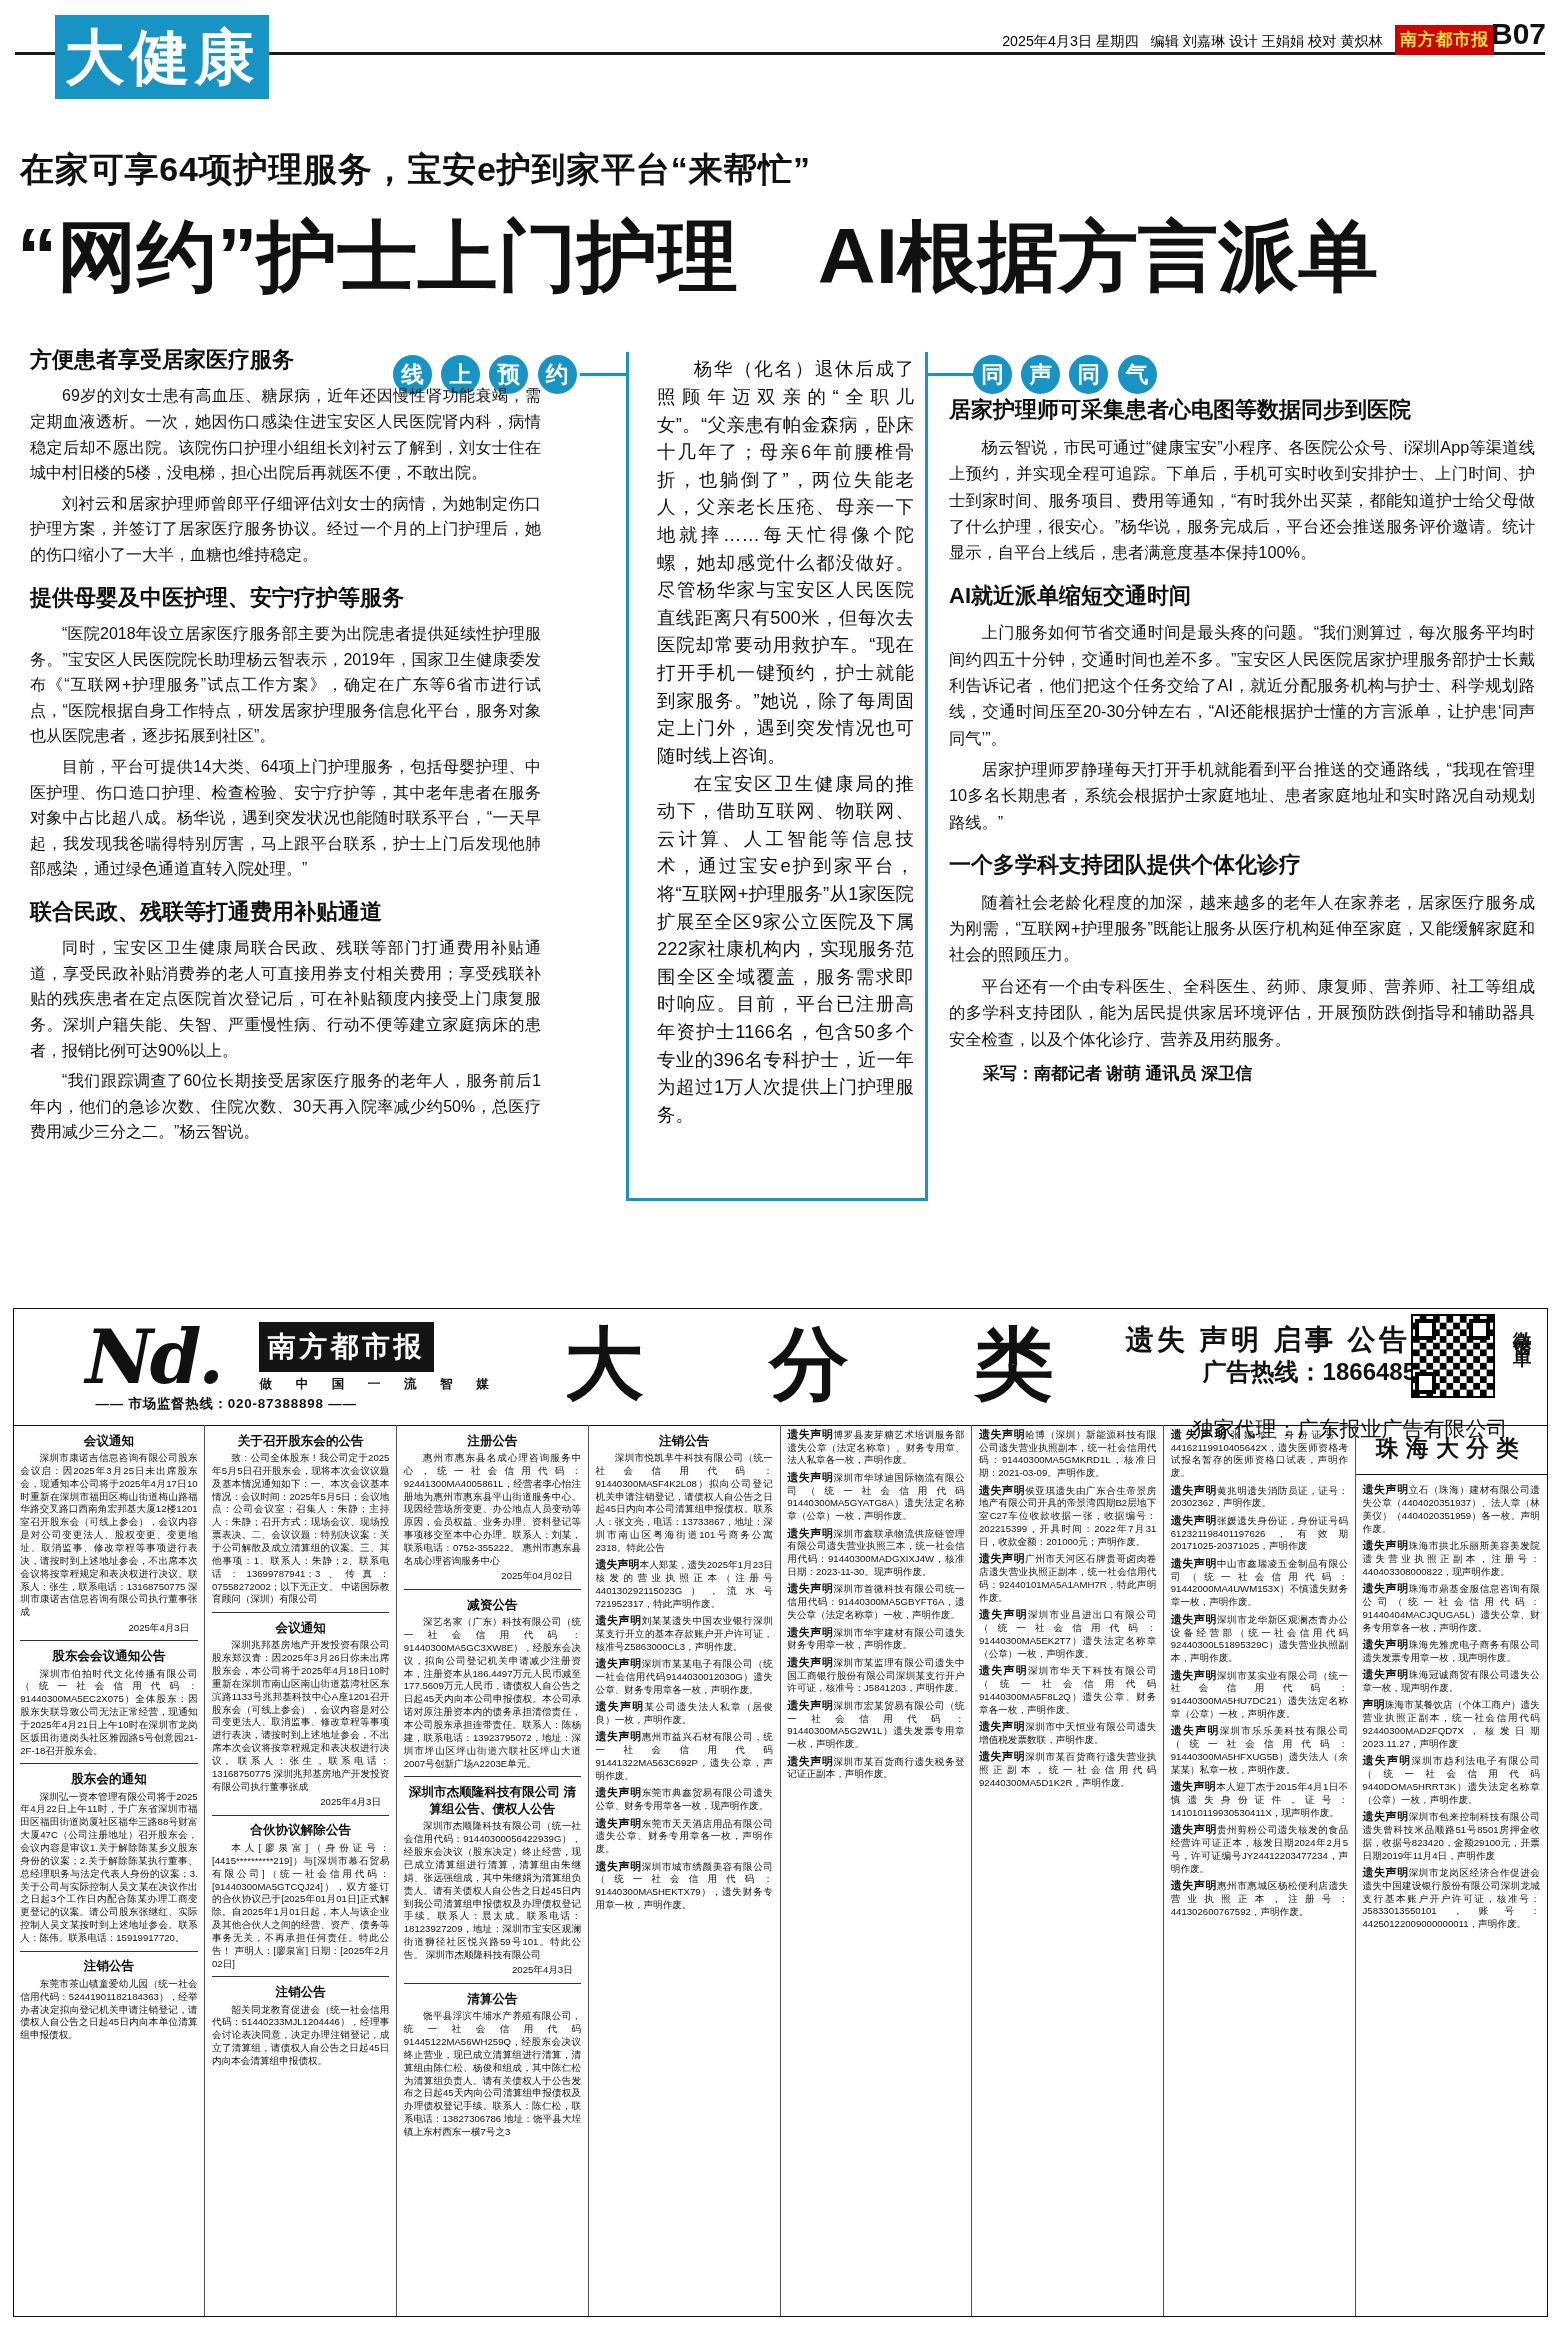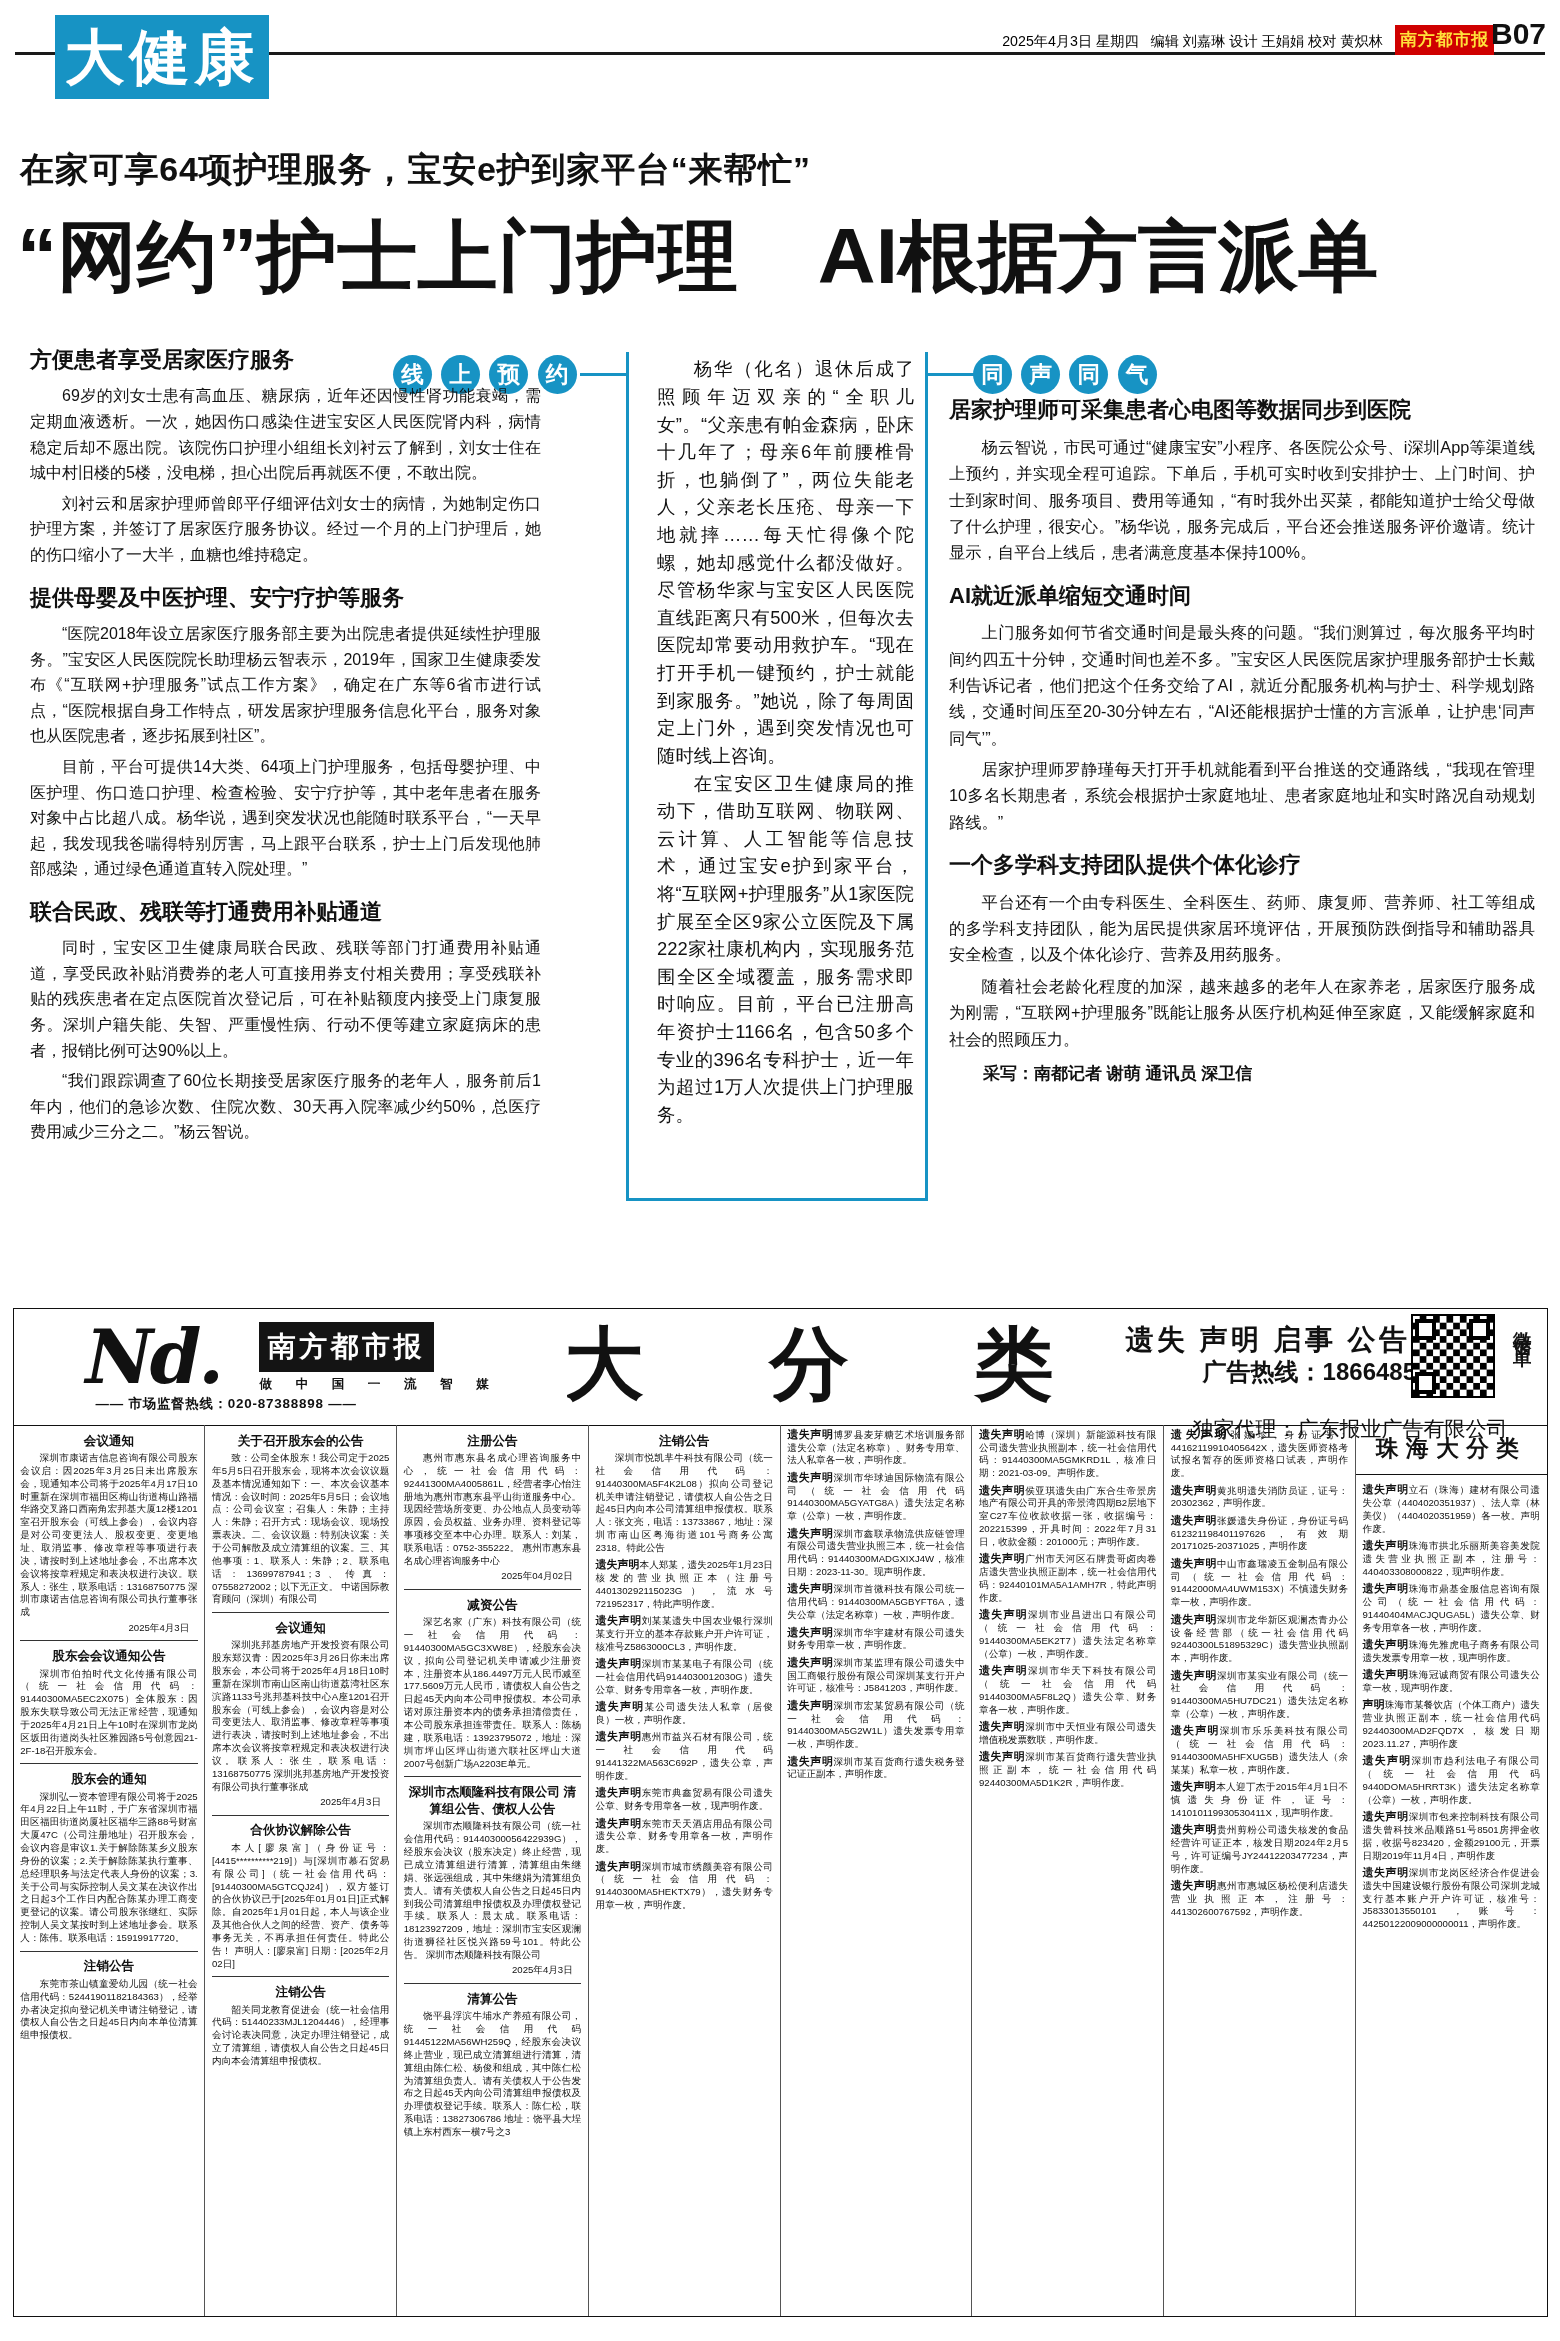--- a/index.html
+++ b/index.html
@@ -105,22 +105,22 @@
     <p class="fb-p">杨华（化名）退休后成了照顾年迈双亲的“全职儿女”。“父亲患有帕金森病，卧床十几年了；母亲6年前腰椎骨折，也躺倒了”，两位失能老人，父亲老长压疮、母亲一下地就摔……每天忙得像个陀螺，她却感觉什么都没做好。尽管杨华家与宝安区人民医院直线距离只有500米，但每次去医院却常要动用救护车。“现在打开手机一键预约，护士就能到家服务。”她说，除了每周固定上门外，遇到突发情况也可随时线上咨询。</p>
     <p class="fb-p">在宝安区卫生健康局的推动下，借助互联网、物联网、云计算、人工智能等信息技术，通过宝安e护到家平台，将“互联网+护理服务”从1家医院扩展至全区9家公立医院及下属222家社康机构内，实现服务范围全区全域覆盖，服务需求即时响应。目前，平台已注册高年资护士1166名，包含50多个专业的396名专科护士，近一年为超过1万人次提供上门护理服务。</p>
   </div>
 <div id="col-right" class="col-right">
     <h3 class="art-h">居家护理师可采集患者心电图等数据同步到医院</h3>
     <p class="art-p">杨云智说，市民可通过“健康宝安”小程序、各医院公众号、i深圳App等渠道线上预约，并实现全程可追踪。下单后，手机可实时收到安排护士、上门时间、护士到家时间、服务项目、费用等通知，“有时我外出买菜，都能知道护士给父母做了什么护理，很安心。”杨华说，服务完成后，平台还会推送服务评价邀请。统计显示，自平台上线后，患者满意度基本保持100%。</p>
     <h3 class="art-h">AI就近派单缩短交通时间</h3>
     <p class="art-p">上门服务如何节省交通时间是最头疼的问题。“我们测算过，每次服务平均时间约四五十分钟，交通时间也差不多。”宝安区人民医院居家护理服务部护士长戴利告诉记者，他们把这个任务交给了AI，就近分配服务机构与护士、科学规划路线，交通时间压至20-30分钟左右，“AI还能根据护士懂的方言派单，让护患‘同声同气’”。</p>
     <p class="art-p">居家护理师罗静瑾每天打开手机就能看到平台推送的交通路线，“我现在管理10多名长期患者，系统会根据护士家庭地址、患者家庭地址和实时路况自动规划路线。”</p>
     <h3 class="art-h">一个多学科支持团队提供个体化诊疗</h3>
+    <p class="art-p">随着社会老龄化程度的加深，越来越多的老年人在家养老，居家医疗服务成为刚需，“互联网+护理服务”既能让服务从医疗机构延伸至家庭，又能缓解家庭和社会的照顾压力。</p>
     <p class="art-p">平台还有一个由专科医生、全科医生、药师、康复师、营养师、社工等组成的多学科支持团队，能为居民提供家居环境评估，开展预防跌倒指导和辅助器具安全检查，以及个体化诊疗、营养及用药服务。</p>
-    <p class="art-p">随着社会老龄化程度的加深，越来越多的老年人在家养老，居家医疗服务成为刚需，“互联网+护理服务”既能让服务从医疗机构延伸至家庭，又能缓解家庭和社会的照顾压力。</p>
     <p class="art-byline">采写：南都记者 谢萌 通讯员 深卫信</p>
   </div>
 
 <div class="classified">
   <div class="cl-banner">
     <div class="nd-logo">Nd.</div>
     <div class="brand-box">南方都市报</div>
     <div class="brand-tagline">做 中 国 一 流 智 媒</div>
     <div class="supervision">—— 市场监督热线：020-87388898 ——</div>
     <div class="big-title">大 分 类</div>

